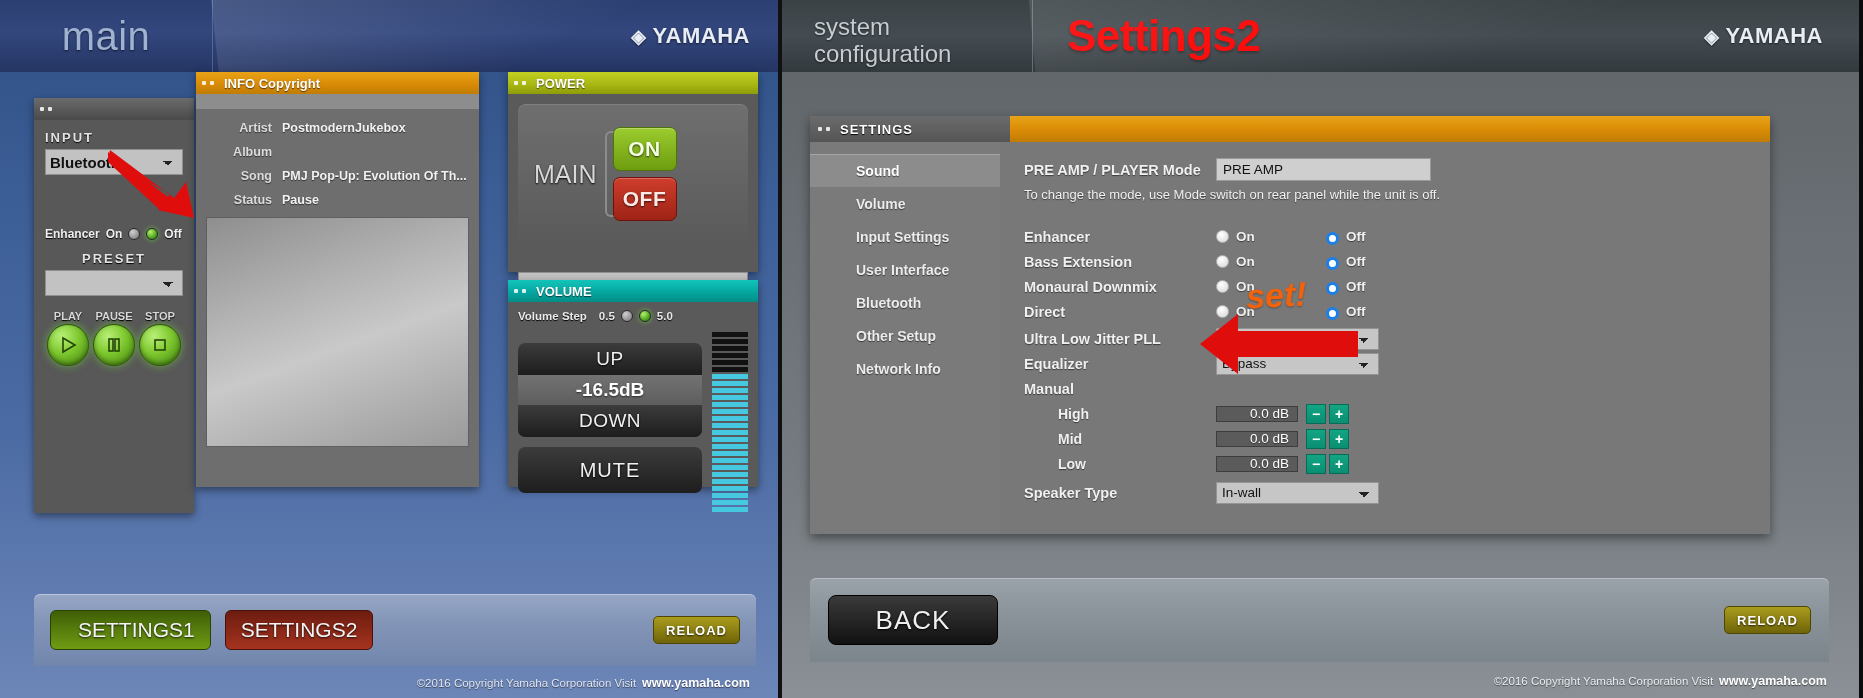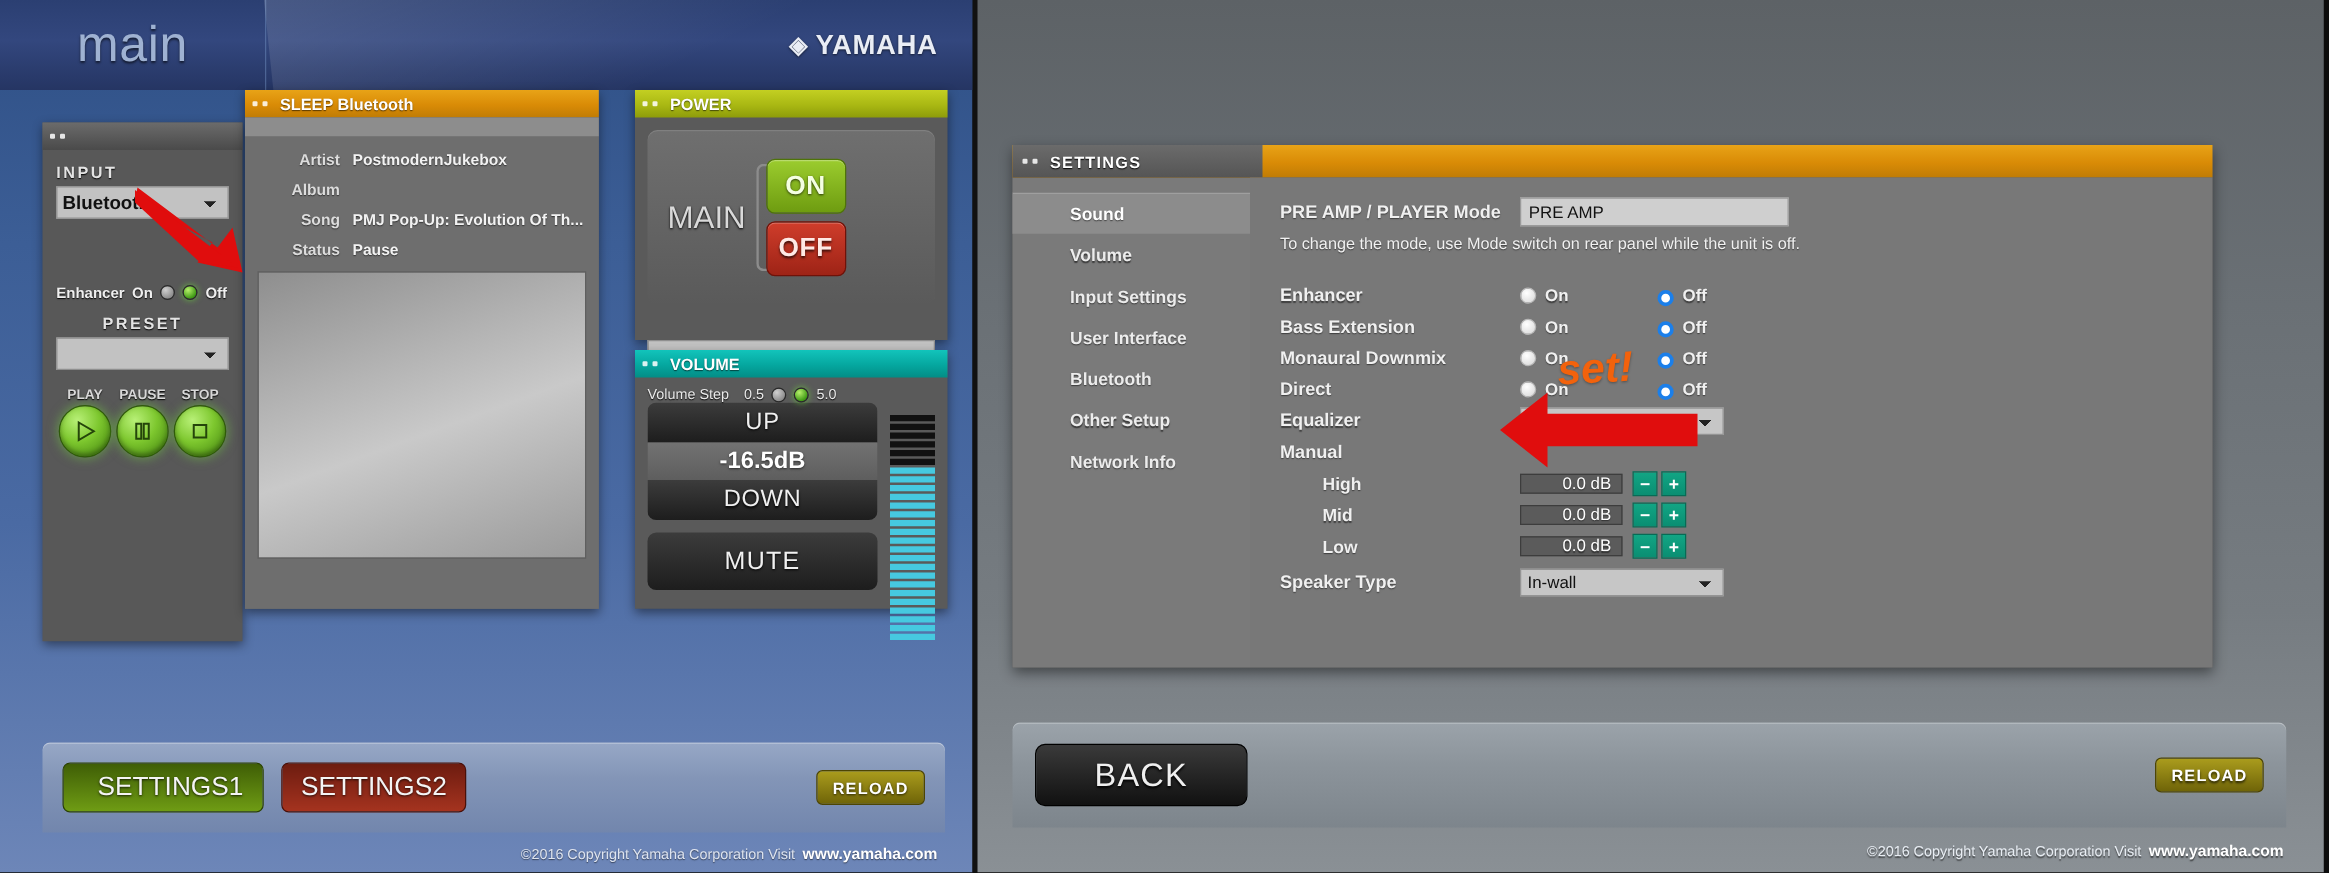--- a/index.html
+++ b/index.html
@@ -146,21 +146,21 @@
     -webkit-appearance:none; appearance:none; padding-left:6px;
     background-image: linear-gradient(45deg, transparent 50%, #222 50%), linear-gradient(135deg, #222 50%, transparent 50%);
     background-position: calc(100% - 15px) 12px, calc(100% - 10px) 12px;
     background-size: 5px 5px, 5px 5px; background-repeat:no-repeat;
   }
 
   
   #panel-volume { left:508px; top:208px; width:250px; height:207px; background:#5a5a5a; }
   .vol-body { padding:8px 10px; display:flex; gap:10px; }
   .vol-left { flex:1; }
-  .vol-step-row { display:flex; align-items:center; gap:6px; font-size:11.5px; font-weight:normal; color:#eaeaea; text-shadow:0 1px 1px #000; margin-bottom:0; }
+  .vol-step-row { display:flex; align-items:center; gap:6px; font-size:11.5px; font-weight:bold; color:#eaeaea; text-shadow:0 1px 1px #000; margin-bottom:21px; }
   .vol-step-row .sp { margin-left:6px; }
   .vol-stack { border-radius:7px; overflow:hidden; }
   .vol-btn {
     height:32px; display:flex; align-items:center; justify-content:center;
     background: linear-gradient(180deg,#3c3c3c,#1d1d1d);
     color:#f0f0f0; font-size:19px; letter-spacing:.5px; text-shadow:0 1px 2px #000;
   }
   .vol-read {
     height:30px; display:flex; align-items:center; justify-content:center;
     background: linear-gradient(180deg,#727272,#5e5e5e);
@@ -426,21 +426,21 @@
           </div>
         </div>
       </div>
 
       <div class="panel" id="panel-info">
         <div class="panel-bar bar-orange">
           <span class="dots">
               <i></i>
               <i></i>
             </span>
-          <span>SLEEP Bluetooth</span>
+          <span>INFO Copyright</span>
         </div>
         <div class="inner">
           <div class="info-top"></div>
           <div class="info-rows">
             <div class="info-row">
               <span class="info-key">Artist</span>
               <span class="info-val">PostmodernJukebox</span>
             </div>
             <div class="info-row">
               <span class="info-key">Album</span>
@@ -547,20 +547,31 @@
         <div class="btn-reload">RELOAD</div>
       </div>
       <div class="copyright">
         <span>©2016 Copyright Yamaha Corporation Visit</span><b>www.yamaha.com</b>
       </div>
     </div>
   </div>
 
   <div class="win-right">
 
+    <div class="hdr-right">
+      <div class="hdr-syscfg">
+        <div>system</div>
+        <div>configuration</div>
+      </div>
+      <div class="hdr-settings2">Settings2</div>
+      <div class="yamaha-logo-r">
+        <span class="yamaha-mark">◈</span>
+        <span>YAMAHA</span>
+      </div>
+    </div>
 
     <div class="settings-panel">
       <div class="settings-bar">
         <div class="tabwrap">
           <span class="dots">
               <i></i>
               <i></i>
             </span>
           <span>SETTINGS</span>
         </div>
@@ -626,20 +637,26 @@
             <span class="radio-group">
               <span class="radio"></span>
               <span class="radio-txt">On</span>
             </span>
             <span class="radio-group">
               <span class="radio sel"></span>
               <span class="radio-txt">Off</span>
             </span>
           </div>
 
+          <div class="opt-row" style="margin-top:2px;">
+            <span class="opt-label">Ultra Low Jitter PLL</span>
+            <select class="dd">
+              <option>Level2</option>
+            </select>
+          </div>
 
           <div class="opt-row">
             <span class="opt-label">Equalizer</span>
             <select class="dd">
               <option>Bypass</option>
             </select>
           </div>
 
           <div class="manual-lbl">Manual</div>
 

